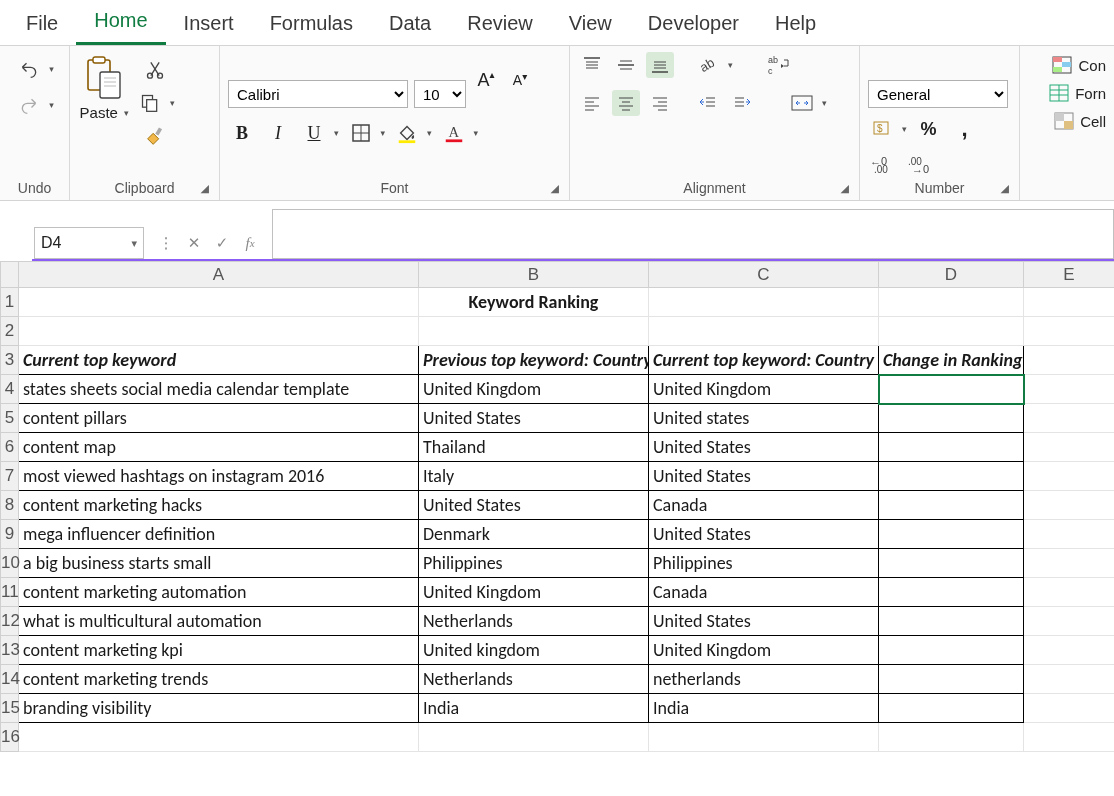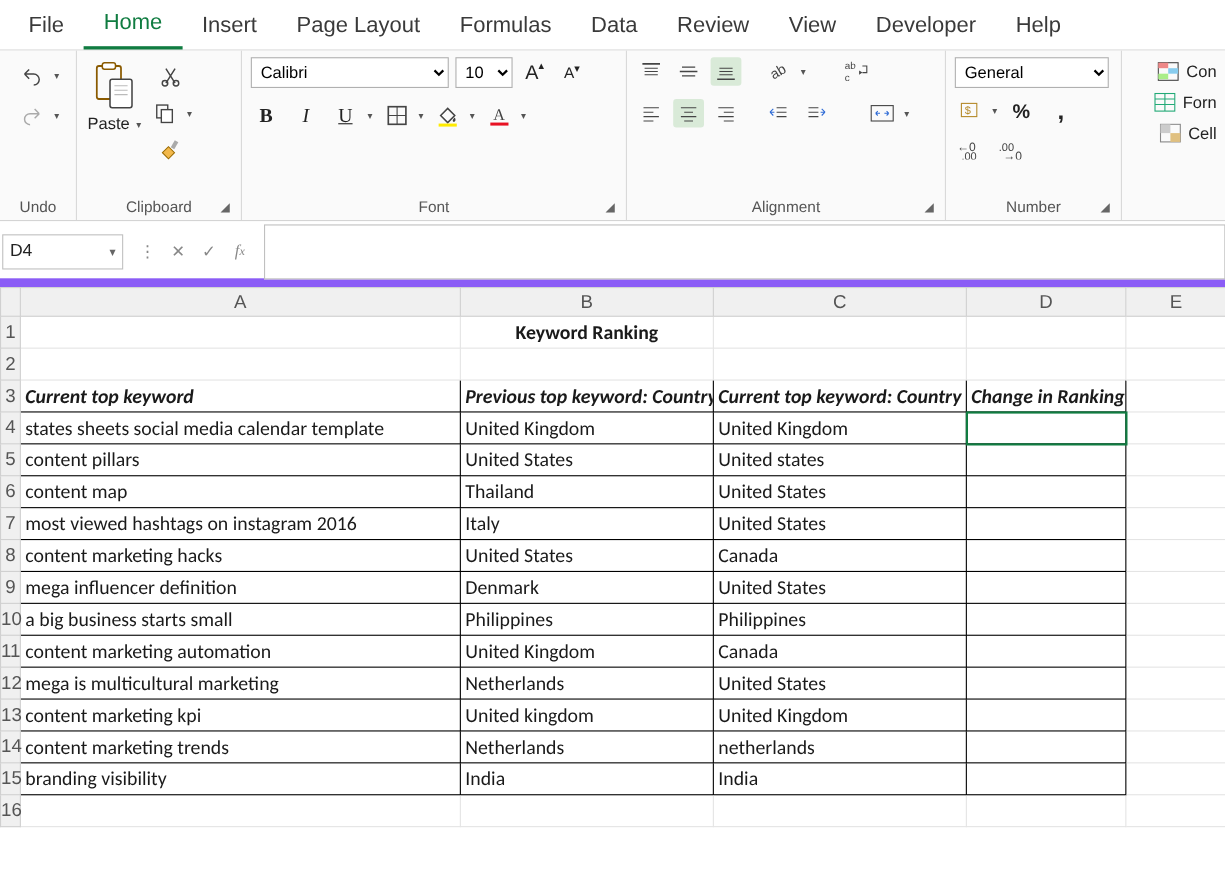--- a/index.html
+++ b/index.html
@@ -80,28 +80,30 @@
     width:28px;height:26px;display:flex;align-items:center;justify-content:center;
     border-radius:3px;cursor:pointer;
   }
   .btn-icon.lg { width:40px;height:40px; }
 
   .dropdown-arrow { font-size:9px;color:#555;margin-left:2px; }
 
   select.font-sel {
     height:28px;font-size:15px;border:1px solid #b0b0b0;background:#fff;
     padding:2px 4px;
+    margin-top:28px;
   }
 
   
   .formula-bar {
     height: 60px;
-    border-bottom: 8px solid #8b5cf6;
-    display:flex;align-items:center;
+    border-bottom: 2px solid #8b5cf6;
+    display:flex;align-items:flex-end;
     padding-top:4px;
+    margin-left:32px;
   }
   .name-box {
     width:110px;height:32px;border:1px solid #c0c0c0;margin-left:2px;
     display:flex;align-items:center;padding:0 6px;font-size:16px;
     background:#fff;
   }
   .name-box .dd { margin-left:auto;font-size:11px;color:#666;cursor:pointer; }
   .fb-btns { display:flex;gap:4px;margin:0 10px;align-items:center;height:32px; }
   .fb-btn { width:24px;height:24px;display:flex;align-items:center;justify-content:center;color:#888;cursor:pointer;font-size:15px;}
   .fx { font-style:italic;font-family:serif;}
@@ -138,21 +140,20 @@
   
   svg { display:block; }
 </style>
 </head>
 <body>
 
 <div class="tabs">
   <div class="tab">File</div>
   <div class="tab active">Home</div>
   <div class="tab">Insert</div>
-  <div class="tab">Page Layout</div>
   <div class="tab">Formulas</div>
   <div class="tab">Data</div>
   <div class="tab">Review</div>
   <div class="tab">View</div>
   <div class="tab">Developer</div>
   <div class="tab">Help</div>
 </div>
 
 <div class="ribbon">
 
@@ -586,21 +587,21 @@
         <tr>
           <td class="rowhdr">11</td>
           <td class="cell bordered">content marketing automation</td>
           <td class="cell bordered">United Kingdom</td>
           <td class="cell bordered">Canada</td>
           <td class="cell bordered"></td>
           <td class="cell"></td>
         </tr>
         <tr>
           <td class="rowhdr">12</td>
-          <td class="cell bordered">mega is multicultural marketing</td>
+          <td class="cell bordered">what is multicultural automation</td>
           <td class="cell bordered">Netherlands</td>
           <td class="cell bordered">United States</td>
           <td class="cell bordered"></td>
           <td class="cell"></td>
         </tr>
         <tr>
           <td class="rowhdr">13</td>
           <td class="cell bordered">content marketing kpi</td>
           <td class="cell bordered">United kingdom</td>
           <td class="cell bordered">United Kingdom</td>

